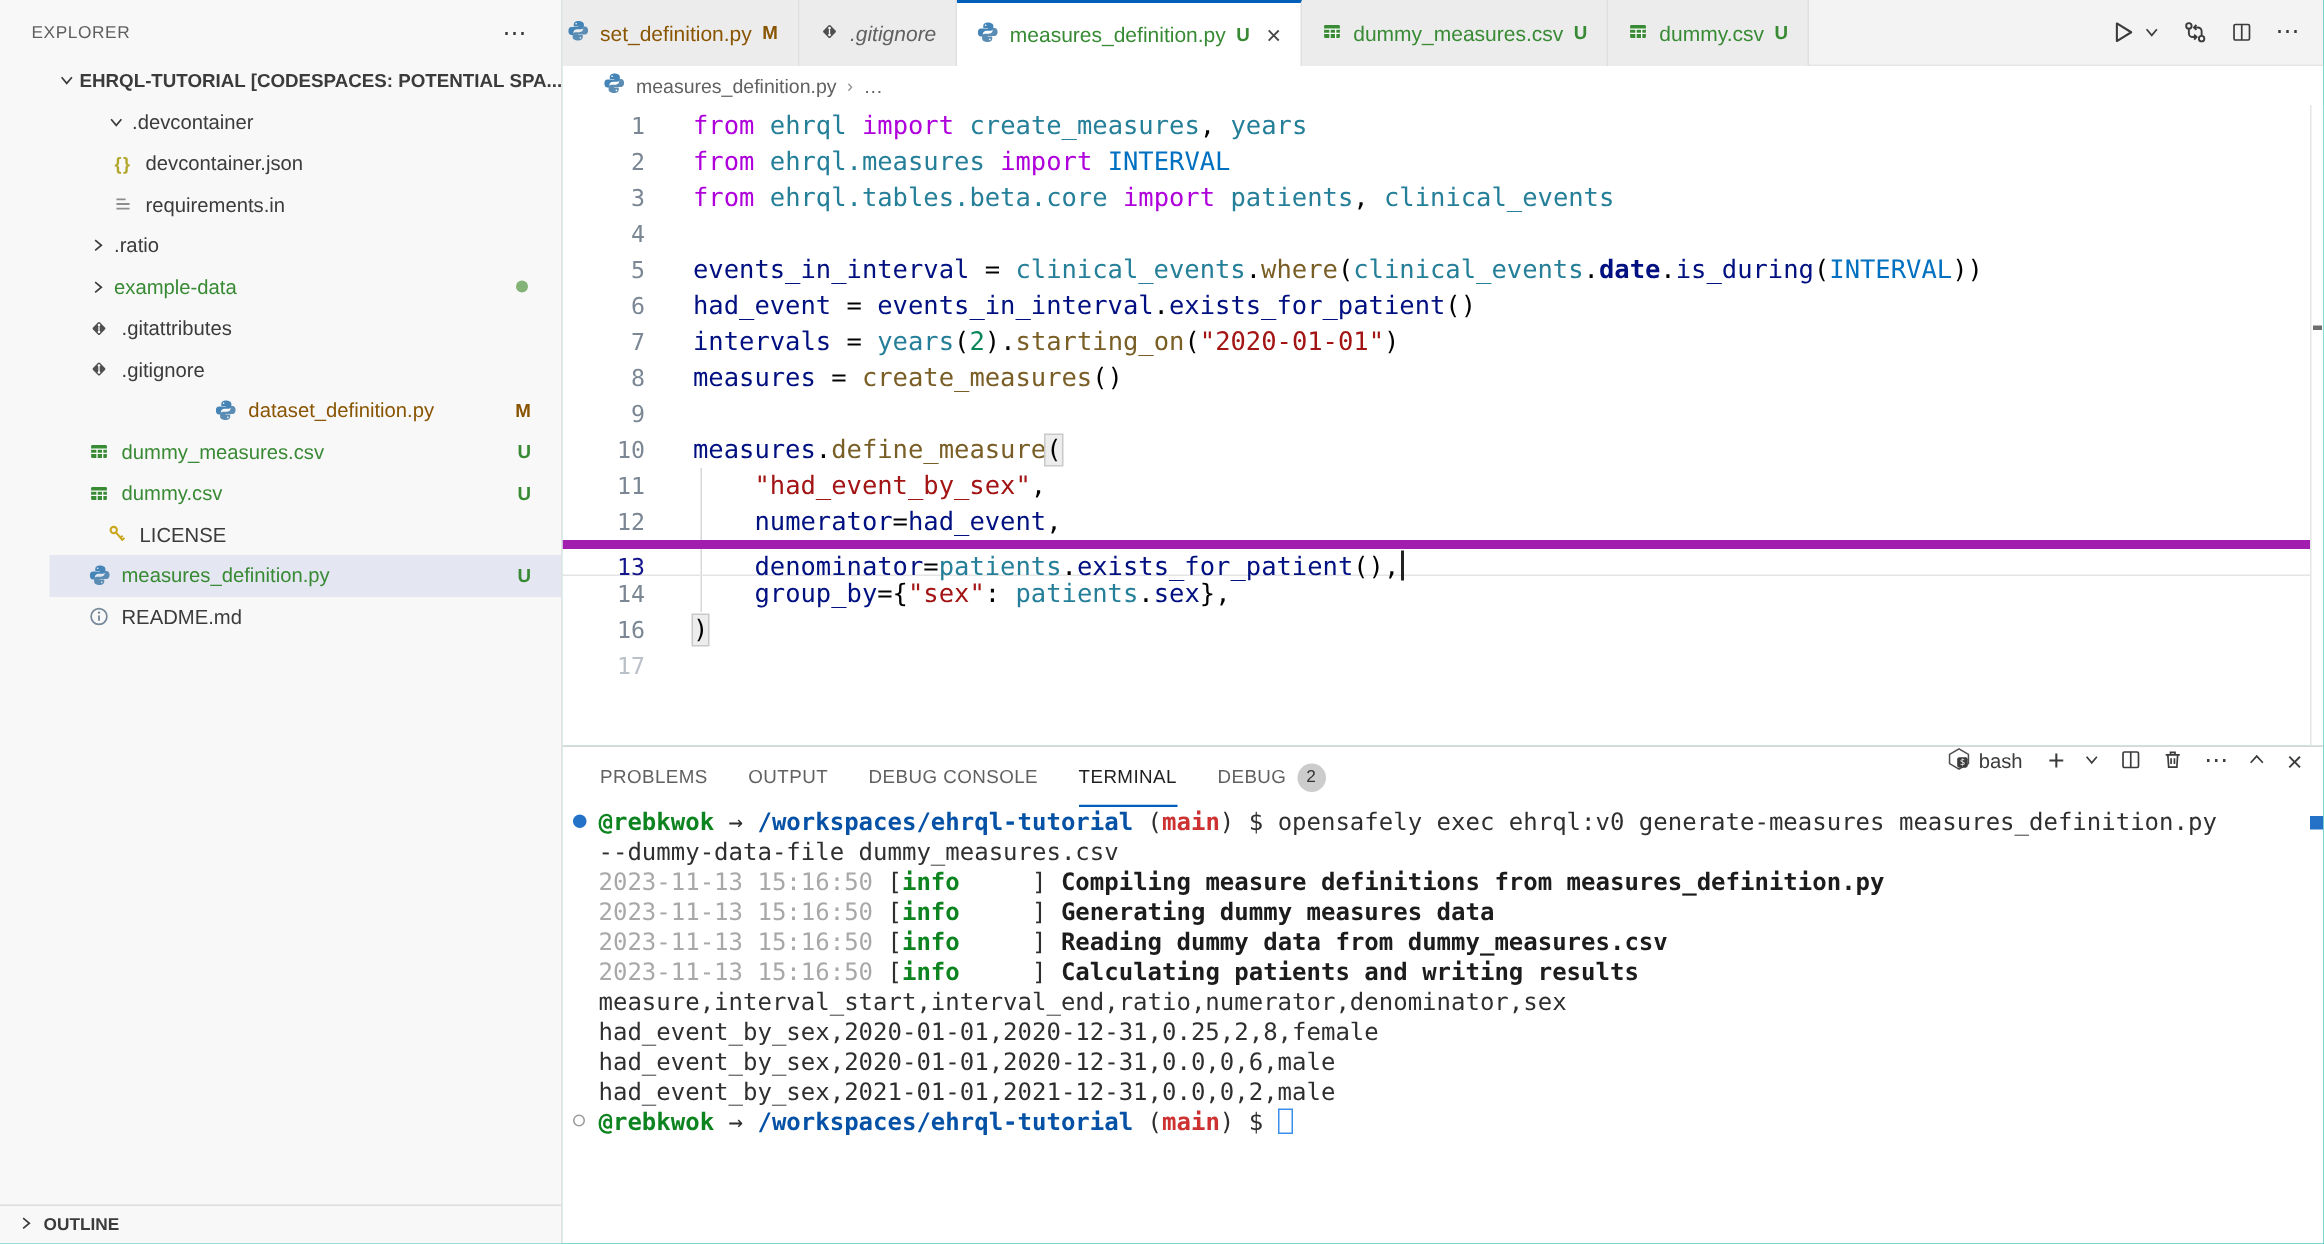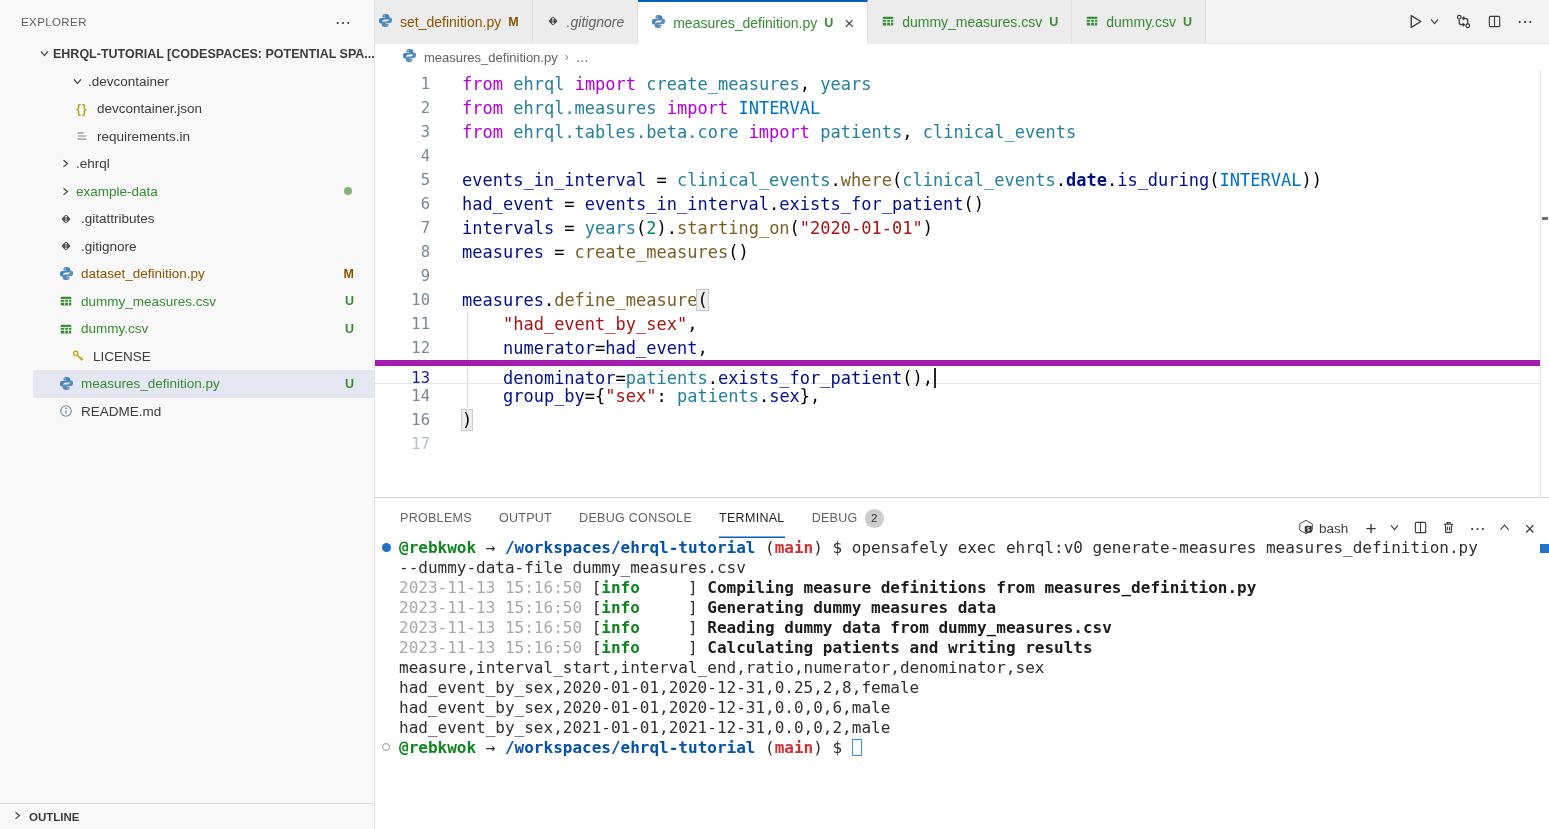--- a/index.html
+++ b/index.html
@@ -63,21 +63,21 @@
   .tk-const { color:#0070c1; }
   .tk-pln { color:#000; }
   .tk-prop { color:#001080; font-weight:700; }
   .tk-brkt { color:#000; background:#ededed; box-shadow:0 0 0 1px #c9c9c9; }
   .cursor { display:inline-block; width:2px; height:20px; background:#222; vertical-align:-4px; margin-left:1px; }
   .ruler { position:absolute; top:0; right:0; width:9px; bottom:0; border-left:1px solid #e5e5e5; background:#fff; }
   .ruler-mark { position:absolute; top:147px; left:1px; right:1px; height:3px; background:#6e6e6e; }
 
   
   .panel { position:absolute; left:0; right:0; top:497px; bottom:0; background:#fff; border-top:1px solid #d7d7d7; }
-  .panel-header { height:40px; display:flex; align-items:flex-end; padding:0 14px 0 25px; }
+  .panel-header { height:40px; display:flex; align-items:flex-start; padding:0 14px 0 25px; }
   .panel-tabs { display:flex; gap:27px; height:40px; align-items:center; }
   .ptab { display:flex; align-items:center; gap:7px; font-size:12.5px; letter-spacing:.3px; color:#616161; height:40px; line-height:40px; cursor:pointer; }
   .ptab.active { color:#1f1f1f; box-shadow:inset 0 -1.5px 0 #005fb8; }
   .ptab .pbadge { background:#cccccc; color:#333; width:19px; height:19px; border-radius:50%; font-size:11.5px; display:inline-flex; align-items:center; justify-content:center; letter-spacing:0; }
   .panel-actions { margin-left:auto; display:flex; align-items:center; gap:13px; }
   .panel-actions .act { display:inline-flex; align-items:center; gap:5px; cursor:pointer; font-size:13.5px; color:#3b3b3b; }
   .panel-actions .act.shell { margin-right:4px; }
   .glyph { font-size:16px; color:#3b3b3b; line-height:1; }
   .glyph.plus { font-size:19px; font-weight:400; }
   .glyph.close { font-size:18px; }
@@ -137,21 +137,21 @@
             </svg>
           </span>
           <span class="tlabel">requirements.in</span>
         </div>
         <div class="tree-row" style="padding-left: 24px;">
           <span class="chev">
             <svg width="11" height="11" viewBox="0 0 16 16" fill="none" stroke="#3b3b3b" stroke-width="1.6">
               <path d="M5 3l6 5-6 5"></path>
             </svg>
           </span>
-          <span class="tlabel">.ehrql</span>
+          <span class="tlabel">.ratio</span>
         </div>
         <div class="tree-row" style="padding-left: 24px;">
           <span class="chev">
             <svg width="11" height="11" viewBox="0 0 16 16" fill="none" stroke="#3b3b3b" stroke-width="1.6">
               <path d="M5 3l6 5-6 5"></path>
             </svg>
           </span>
           <span class="tlabel c-untracked">example-data</span>
           <span class="tdot"></span>
         </div>
@@ -170,21 +170,21 @@
           <span class="ticon">
             <svg width="14" height="14" viewBox="0 0 16 16">
               <rect x="4.2" y="4.2" width="7.6" height="7.6" rx="1.2" transform="rotate(45 8 8)" fill="#4f4f4f"></rect>
               <circle cx="8" cy="5.4" r="1" fill="#fff"></circle>
               <circle cx="8" cy="10.6" r="1" fill="#fff"></circle>
               <path d="M8 6.4v3.2" stroke="#fff" stroke-width="1"></path>
             </svg>
           </span>
           <span class="tlabel">.gitignore</span>
         </div>
-        <div class="tree-row" style="padding-left: 24px;">
+        <div class="tree-row" style="padding-left: 24px; justify-content: center;">
           <span class="ticon">
             <svg width="15" height="15" viewBox="0 0 16 16">
               <path fill="#4584b6" d="M7.9 1C6 1 4.8 1.9 4.8 3.3v1.6h3.3v.5H3.2C1.8 5.4 1 6.5 1 8.2s.8 2.9 2.2 2.9h1.3V9.4C4.5 8 5.7 7 7 7h3.1c1.1 0 1.9-.9 1.9-2V3.3C12 1.9 10.3 1 7.9 1zM6.5 2.4c.3 0 .6.3.6.6s-.3.6-.6.6-.6-.3-.6-.6.3-.6.6-.6z"></path>
               <path fill="#5a8cb4" d="M8.1 15c1.9 0 3.1-.9 3.1-2.3v-1.6H7.9v-.5h4.9c1.4 0 2.2-1.1 2.2-2.8S14.2 4.9 12.8 4.9h-1.3v1.7C11.5 8 10.3 9 9 9H5.9C4.8 9 4 9.9 4 11v1.7C4 14.1 5.7 15 8.1 15zM9.5 13.6c-.3 0-.6-.3-.6-.6s.3-.6.6-.6.6.3.6.6-.3.6-.6.6z"></path>
             </svg>
           </span>
           <span class="tlabel c-modified">dataset_definition.py</span>
           <span class="tbadge c-modified">M</span>
         </div>
         <div class="tree-row" style="padding-left: 24px;">

